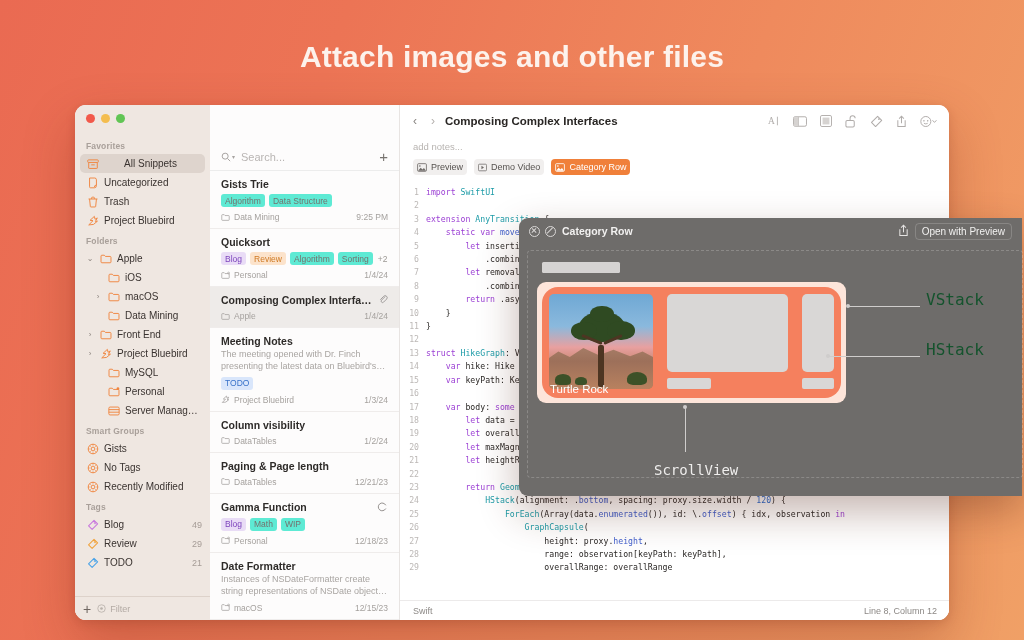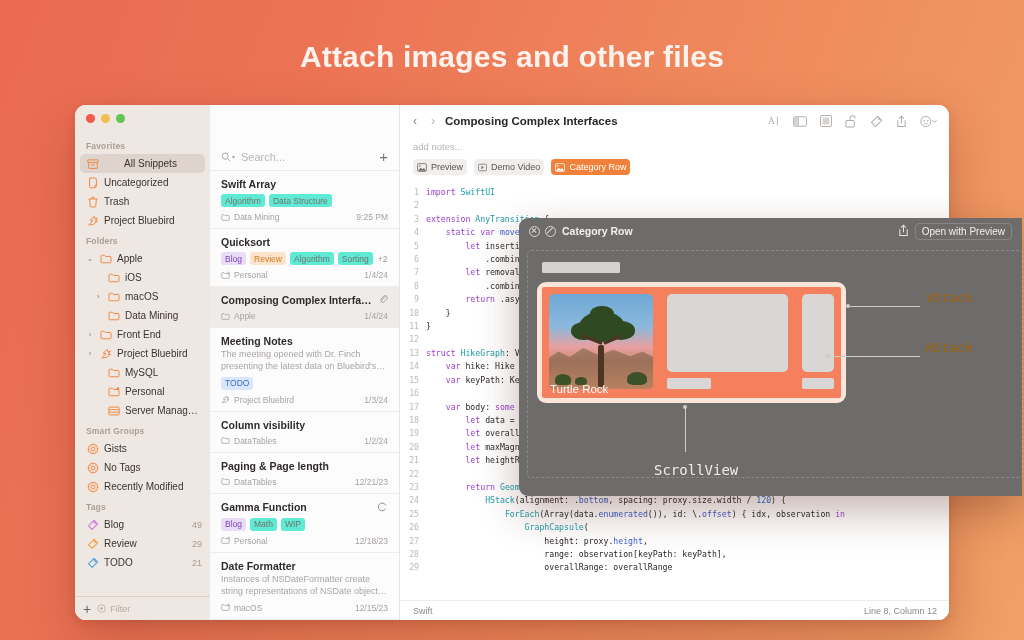--- a/index.html
+++ b/index.html
@@ -224,21 +224,21 @@
   }
   .card {
     position: absolute; left: 18px; top: 38px;
     width: 309px; height: 121px;
     background: #fde5da;
     border-radius: 9px;
     padding: 5px;
   }
   .card-inner {
     width: 100%; height: 100%;
-    background: #f5805e; border-radius: 2px;
+    background: #f5805e; border-radius: 16px;
     display: flex; align-items: flex-start; gap: 14px;
     padding: 7px;
     position: relative;
   }
   .thumb {
     width: 104px; height: 95px; border-radius: 5px;
     overflow: hidden; position: relative; flex: 0 0 104px;
   }
   .thumb .sky {
     position: absolute; inset: 0;
@@ -283,21 +283,21 @@
     position: absolute; height: 1px; background: #cfcdcc;
     z-index: 31;
   }
   .leaddot {
     position: absolute; width: 4px; height: 4px; border-radius: 50%;
     background: #cfcdcc; z-index: 31;
   }
   .ann {
     position: absolute; z-index: 32;
     font-family: "DejaVu Sans Mono", monospace;
-    font-size: 13px; color: #a16207; font-style: italic;
+    font-size: 16px; color: #14532d;
   }
   .ann-sv {
     position: absolute; z-index: 32;
     font-family: "DejaVu Sans Mono", monospace;
     font-size: 14px; color: #efeeed;
   }
   .lead-v { position: absolute; width: 1px; background: #cfcdcc; z-index: 31; }
 </style>
 </head>
 <body>
@@ -546,21 +546,21 @@
             <line x1="7.8" y1="7.8" x2="11" y2="11" stroke="#a8a4a2" stroke-width="1.2"></line>
           </svg>
         <span style="font-size:6px;">▾</span>
       </span>
       <span class="sph">Search...</span>
       <span class="addp">+</span>
     </div>
     <div class="list-scroll" id="list-scroll">
         <div class="snip">
           <div class="t">
-            <span class="txt">Swift Array</span>
+            <span class="txt">Gists Trie</span>
           </div>
           <div class="tags">
             <span class="tag plain">Algorithm</span>
             <span class="tag plain">Data Structure</span>
           </div>
           <div class="meta">
             <span class="left">
               <svg width="9" height="9" viewBox="0 0 14 14">
                 <path d="M1.2 3.6 Q1.2 2.6 2.2 2.6 L5 2.6 L6.3 4 L11.8 4 Q12.8 4 12.8 5 L12.8 10.4 Q12.8 11.4 11.8 11.4 L2.2 11.4 Q1.2 11.4 1.2 10.4 Z" fill="none" stroke="#a5a1a0" stroke-width="1.2" stroke-linejoin="round"></path>
               </svg>

